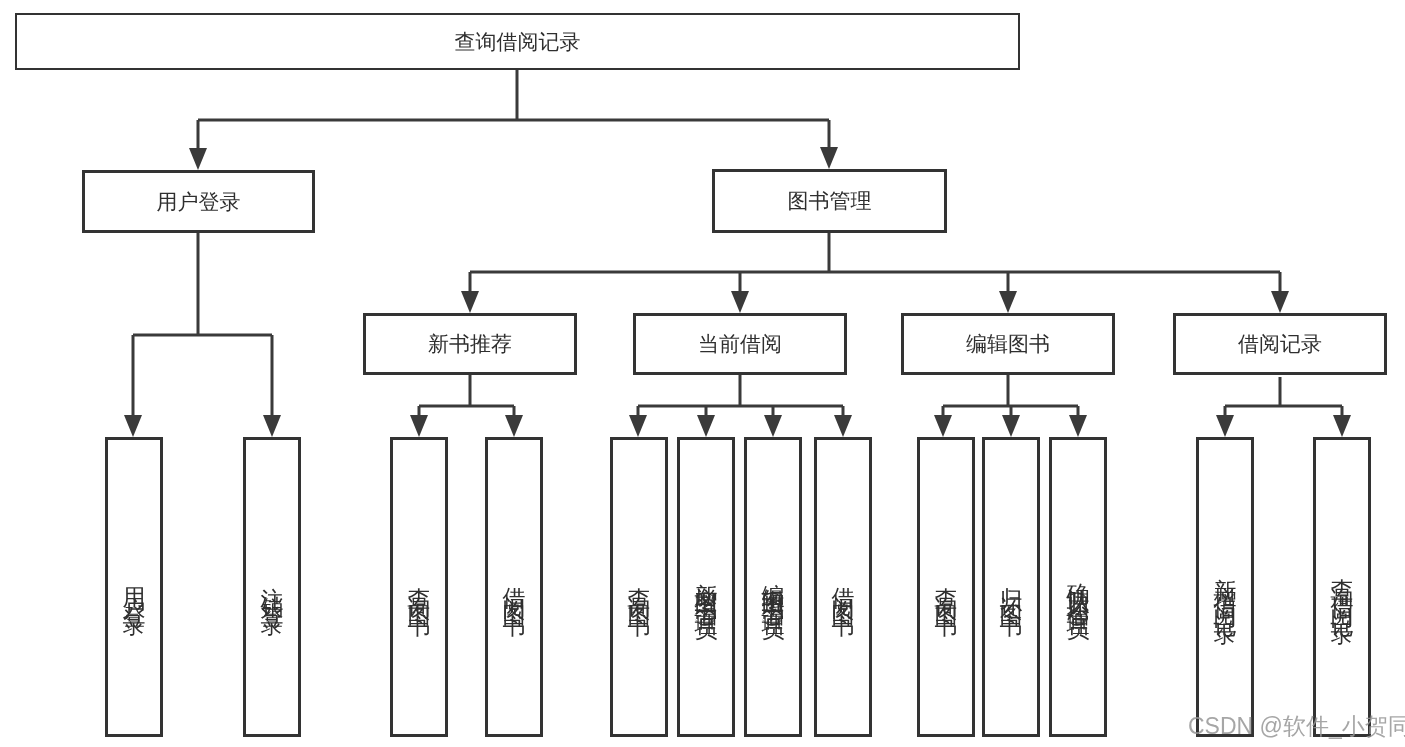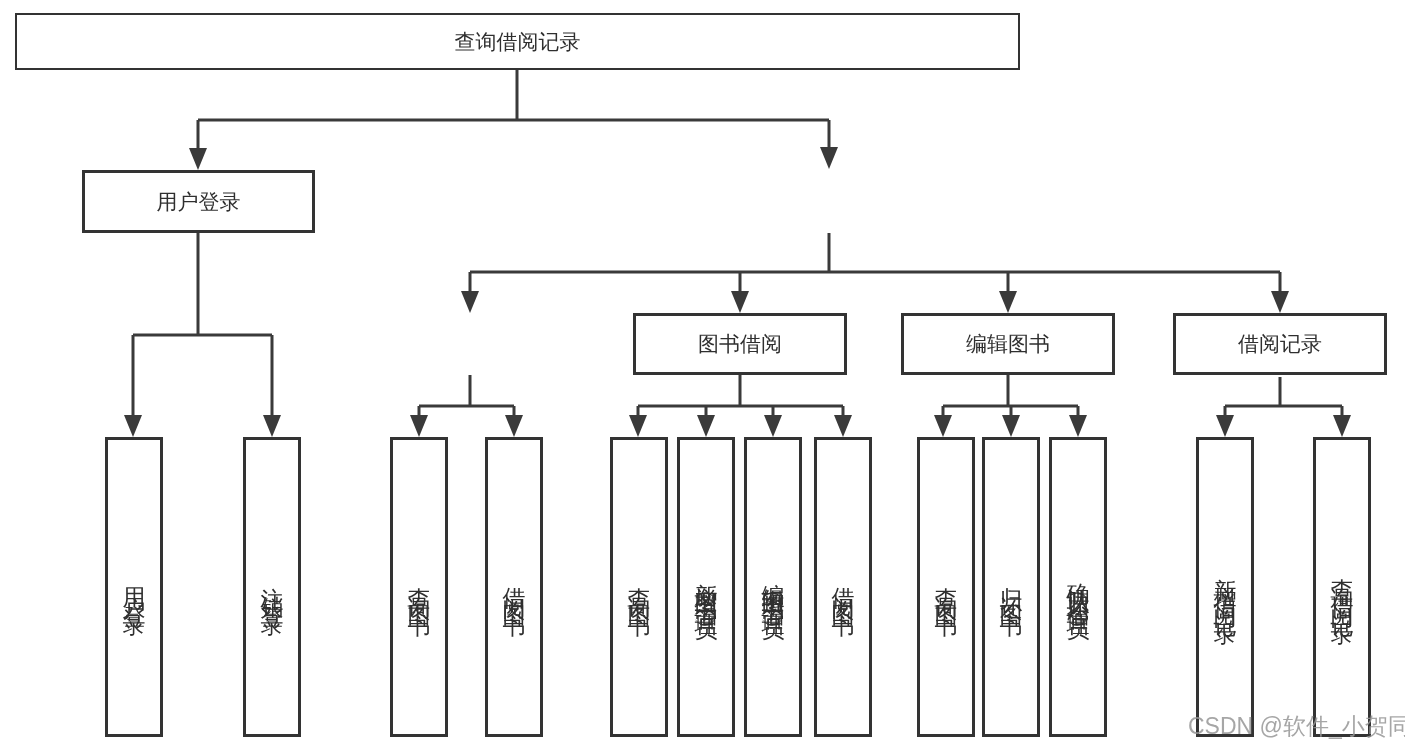--- a/index.html
+++ b/index.html
@@ -120,23 +120,29 @@
     </g>
   </svg>
 
   <div class="box box-root">
     <span class="hlabel">查询借阅记录</span>
   </div>
 
   <div class="box box-login">
     <span class="hlabel">用户登录</span>
   </div>
+  <div class="box box-mgmt">
+    <span class="hlabel">图书管理</span>
+  </div>
 
+  <div class="box box-l3 box-rec">
+    <span class="hlabel">新书推荐</span>
+  </div>
   <div class="box box-l3 box-borrow">
-    <span class="hlabel">图书借阅</span>
+    <span class="hlabel">当前借阅</span>
   </div>
   <div class="box box-l3 box-current">
     <span class="hlabel">编辑图书</span>
   </div>
   <div class="box box-l3 box-records">
     <span class="hlabel">借阅记录</span>
   </div>
 
   <div class="box leaf leaf-1">
     <span class="vlabel">用户登录</span>

